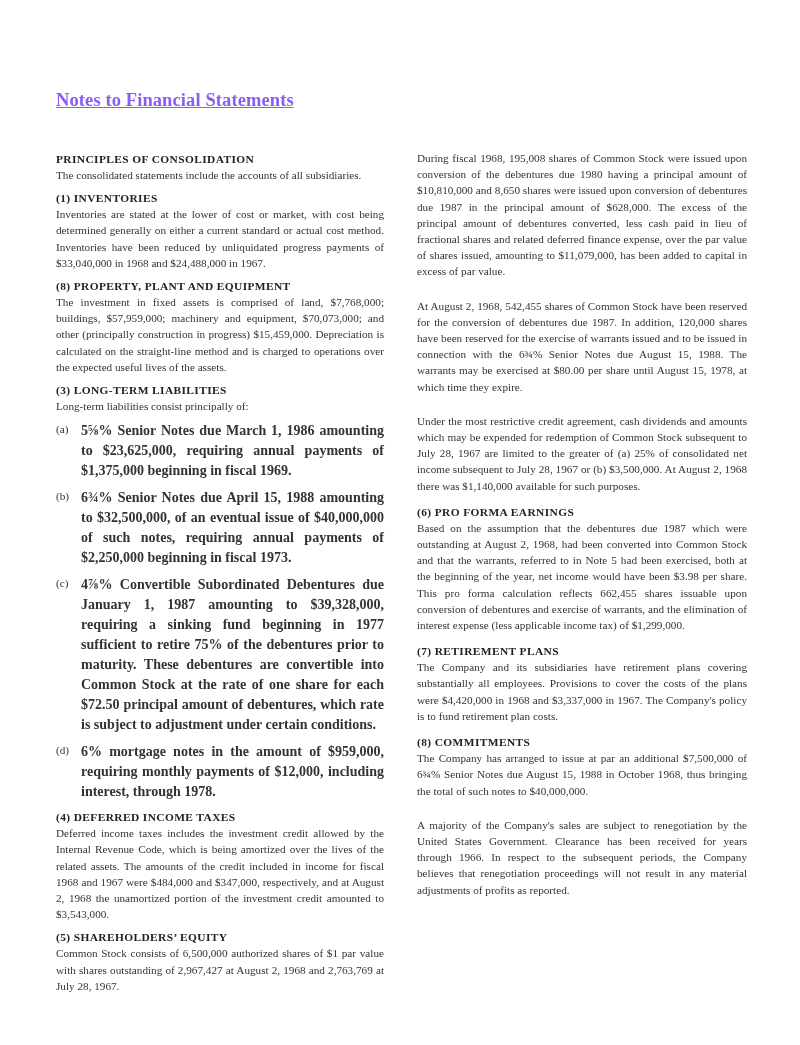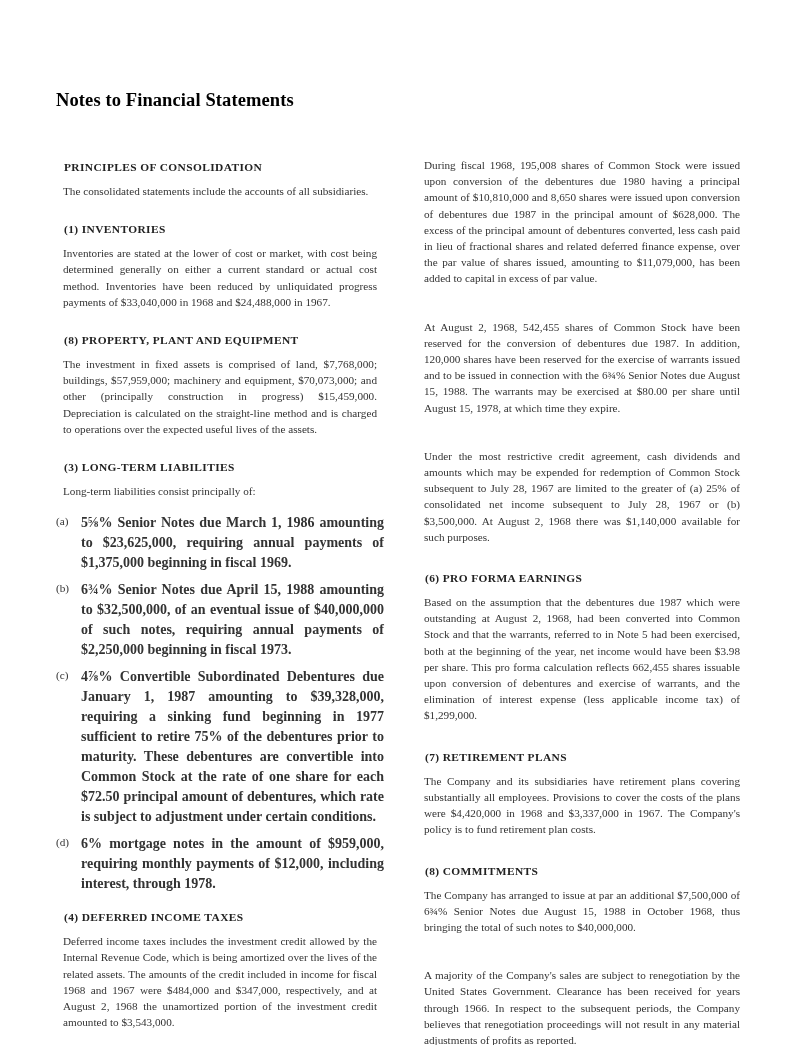--- a/index.html
+++ b/index.html
@@ -2,32 +2,32 @@
 <html><head>
 <meta charset="utf-8">
 <style>
   html, body { margin: 0; padding: 0; }
   body {
     width: 800px; height: 1045px; background: #ffffff; position: relative; overflow: hidden;
     font-family: "Liberation Serif", "DejaVu Serif", serif; color: #2a2a2a;
   }
   .title {
     position: absolute; left: 56px; top: 90px;
-    font-size: 18.5px; font-weight: bold; color: #000000; letter-spacing: 0.1px;
+    font-size: 18.5px; font-weight: bold; color: #8b5cf6; letter-spacing: 0.1px; text-decoration: underline;
   }
   .col { position: absolute; top: 151px; width: 328px; }
   .col.left { left: 56px; }
   .col.right { left: 417px; top: 150px; width: 330px; }
   .section { margin: 0; }
   .heading {
     font-size: 11.4px; font-weight: bold; color: #222; letter-spacing: 0.4px;
-    margin: 8px; line-height: 16px;
+    margin: 0; line-height: 16px;
   }
   .para {
-    font-size: 11.2px; line-height: 16.2px; text-align: justify; margin: 7px; color: #333;
+    font-size: 11.2px; line-height: 16.2px; text-align: justify; margin: 0; color: #333;
     hyphens: manual;
   }
   .gap-s { height: 7px; }
   .gap-m { height: 10px; }
   .gap-l { height: 18px; }
   .item { display: flex; margin: 0; }
   .item .lbl { width: 25px; flex: 0 0 25px; font-size: 11.2px; line-height: 16.2px; color: #333; }
   .item .txt { flex: 1; font-size: 14px; line-height: 20px; text-align: justify; color: #333; font-weight: bold; }
   .pagenum {
     position: absolute; left: 786px; top: 1024px;

